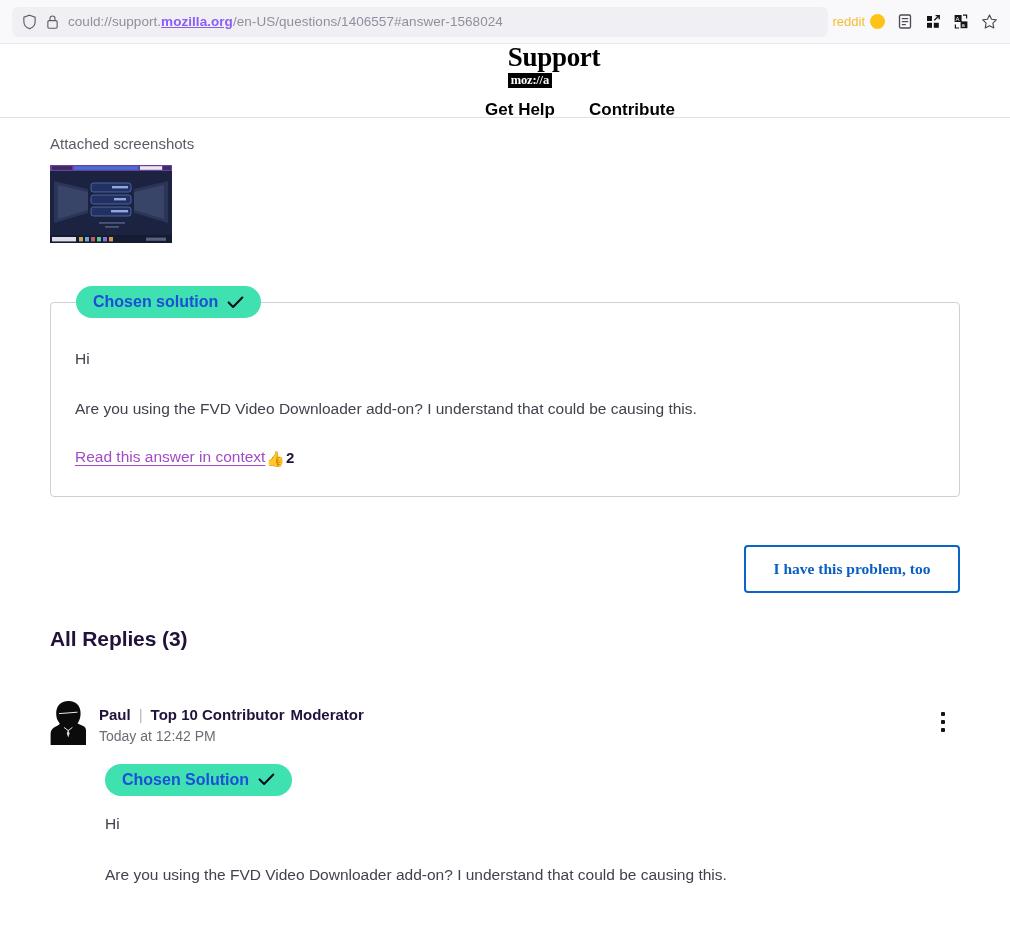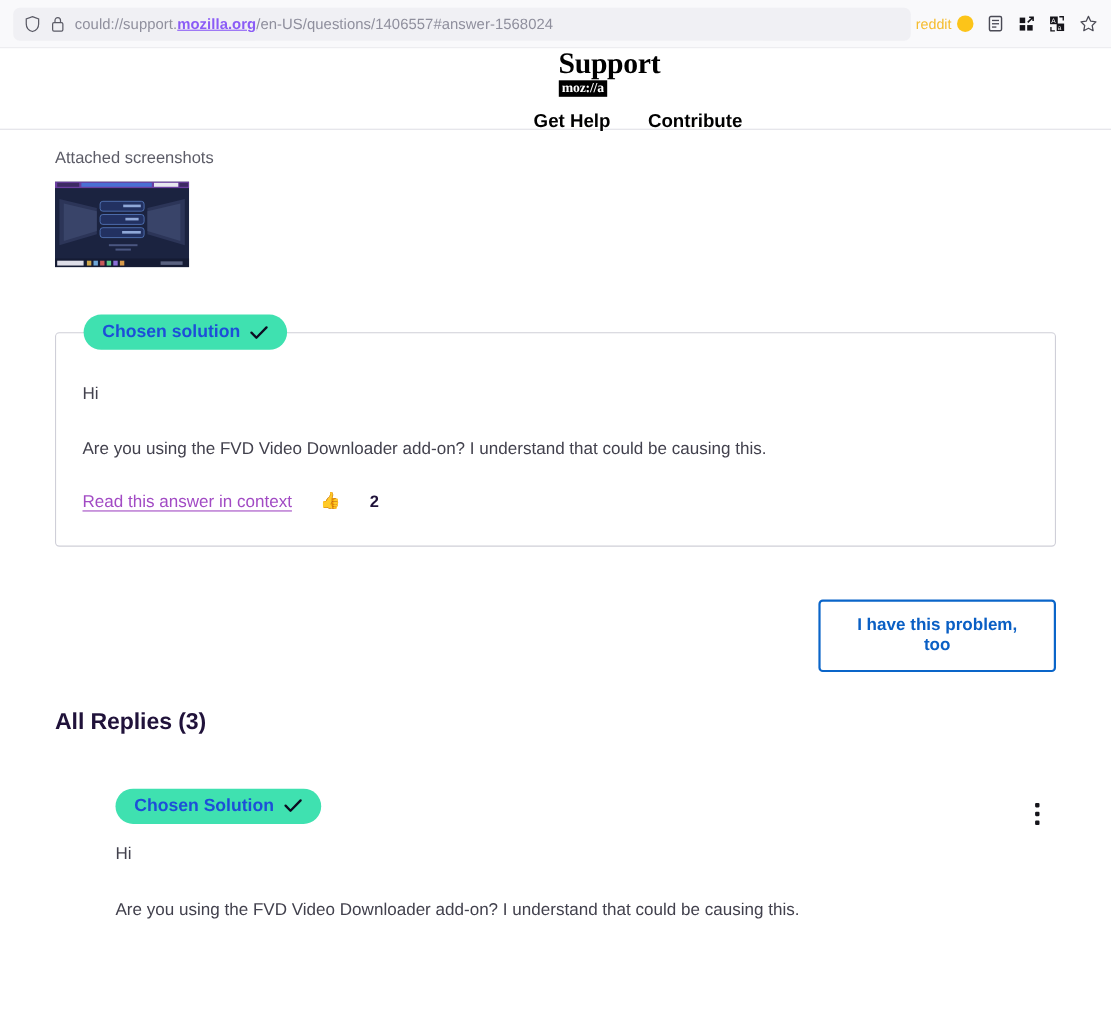--- a/index.html
+++ b/index.html
@@ -154,22 +154,22 @@
   .para {
     font-size: 15.5px;
     color: #42414d;
     line-height: 1.5;
   }
   #solution-p1 { margin-top: 2px; }
   #solution-p2 { margin-top: 27px; }
   #solution-footer {
     margin-top: 27px;
     display: flex;
-    align-items: flex-start;
-    gap: 26px;
+    align-items: flex-end;
+    gap: 1px;
   }
   #read-in-context {
     font-size: 15.5px;
     color: #a24bc4;
     text-decoration: underline;
     text-underline-offset: 3px;
     cursor: pointer;
   }
   .thumb-emoji { font-size: 15px; line-height: 1; }
   #solution-votes {
@@ -181,21 +181,21 @@
   
   #problem-row {
     display: flex;
     justify-content: flex-end;
     margin-top: 48px;
   }
   #have-problem-btn {
     border: 2px solid #0a65c9;
     background: #ffffff;
     color: #0a5fc4;
-    font-family: Liberation Sans, sans-serif;
+    font-family: Liberation Serif, serif;
     font-size: 15.5px;
     font-weight: 700;
     border-radius: 4px;
     padding: 13px 26px;
     cursor: pointer;
     width: 216px;
   }
 
   
   #replies-title {
@@ -392,20 +392,42 @@
     </div>
   </div>
 
   <div id="problem-row">
     <button id="have-problem-btn">I have this problem, too</button>
   </div>
 
   <h2 id="replies-title">All Replies (3)</h2>
 
   <div id="reply-item">
+    <div id="reply-head">
+      <div id="avatar">
+        <svg viewBox="0 0 36 46" width="36" height="46">
+          <path d="M18.5 2 C10.5 2 6.2 7.2 6.2 14.5 C6.2 18.6 7.4 21.8 9.4 23.9
+                   C9.9 24.4 9.6 25.4 8.6 25.9 L4.4 28.2 C2 29.5 0.6 32 0.6 34.8 L0.6 46
+                   L36 46 L36 31.5 C36 29.5 35 27.8 33.2 27 L27.5 24.4
+                   C29.6 21.6 30.6 18.2 30.6 14.5 C30.6 7.2 26.5 2 18.5 2 Z" fill="#0b0b0b"></path>
+          <path d="M9 14.6 L27.5 13.2" stroke="#ffffff" stroke-width="0.9" fill="none"></path>
+          <path d="M18.2 30.5 L19.6 34.5 L18.2 38.5 L16.8 34.5 Z" fill="#ffffff" opacity="0.85"></path>
+          <path d="M14 28.4 L18.2 31.6 L22.4 28.4" stroke="#ffffff" stroke-width="0.9" fill="none"></path>
+        </svg>
+      </div>
+      <div id="reply-meta">
+        <div id="reply-author-line">
+          <span id="author-name">Paul</span>
+          <span class="meta-sep">|</span>
+          <span id="badge-top-contributor">Top 10 Contributor</span>
+          <span id="badge-moderator">Moderator</span>
+        </div>
+        <div id="reply-time">Today at 12:42 PM</div>
+      </div>
+    </div>
 
     <div id="kebab-menu">
       <i></i>
       <i></i>
       <i></i>
     </div>
 
     <div id="reply-body">
       <div id="reply-badge-wrap">
         <span class="badge-pill">

